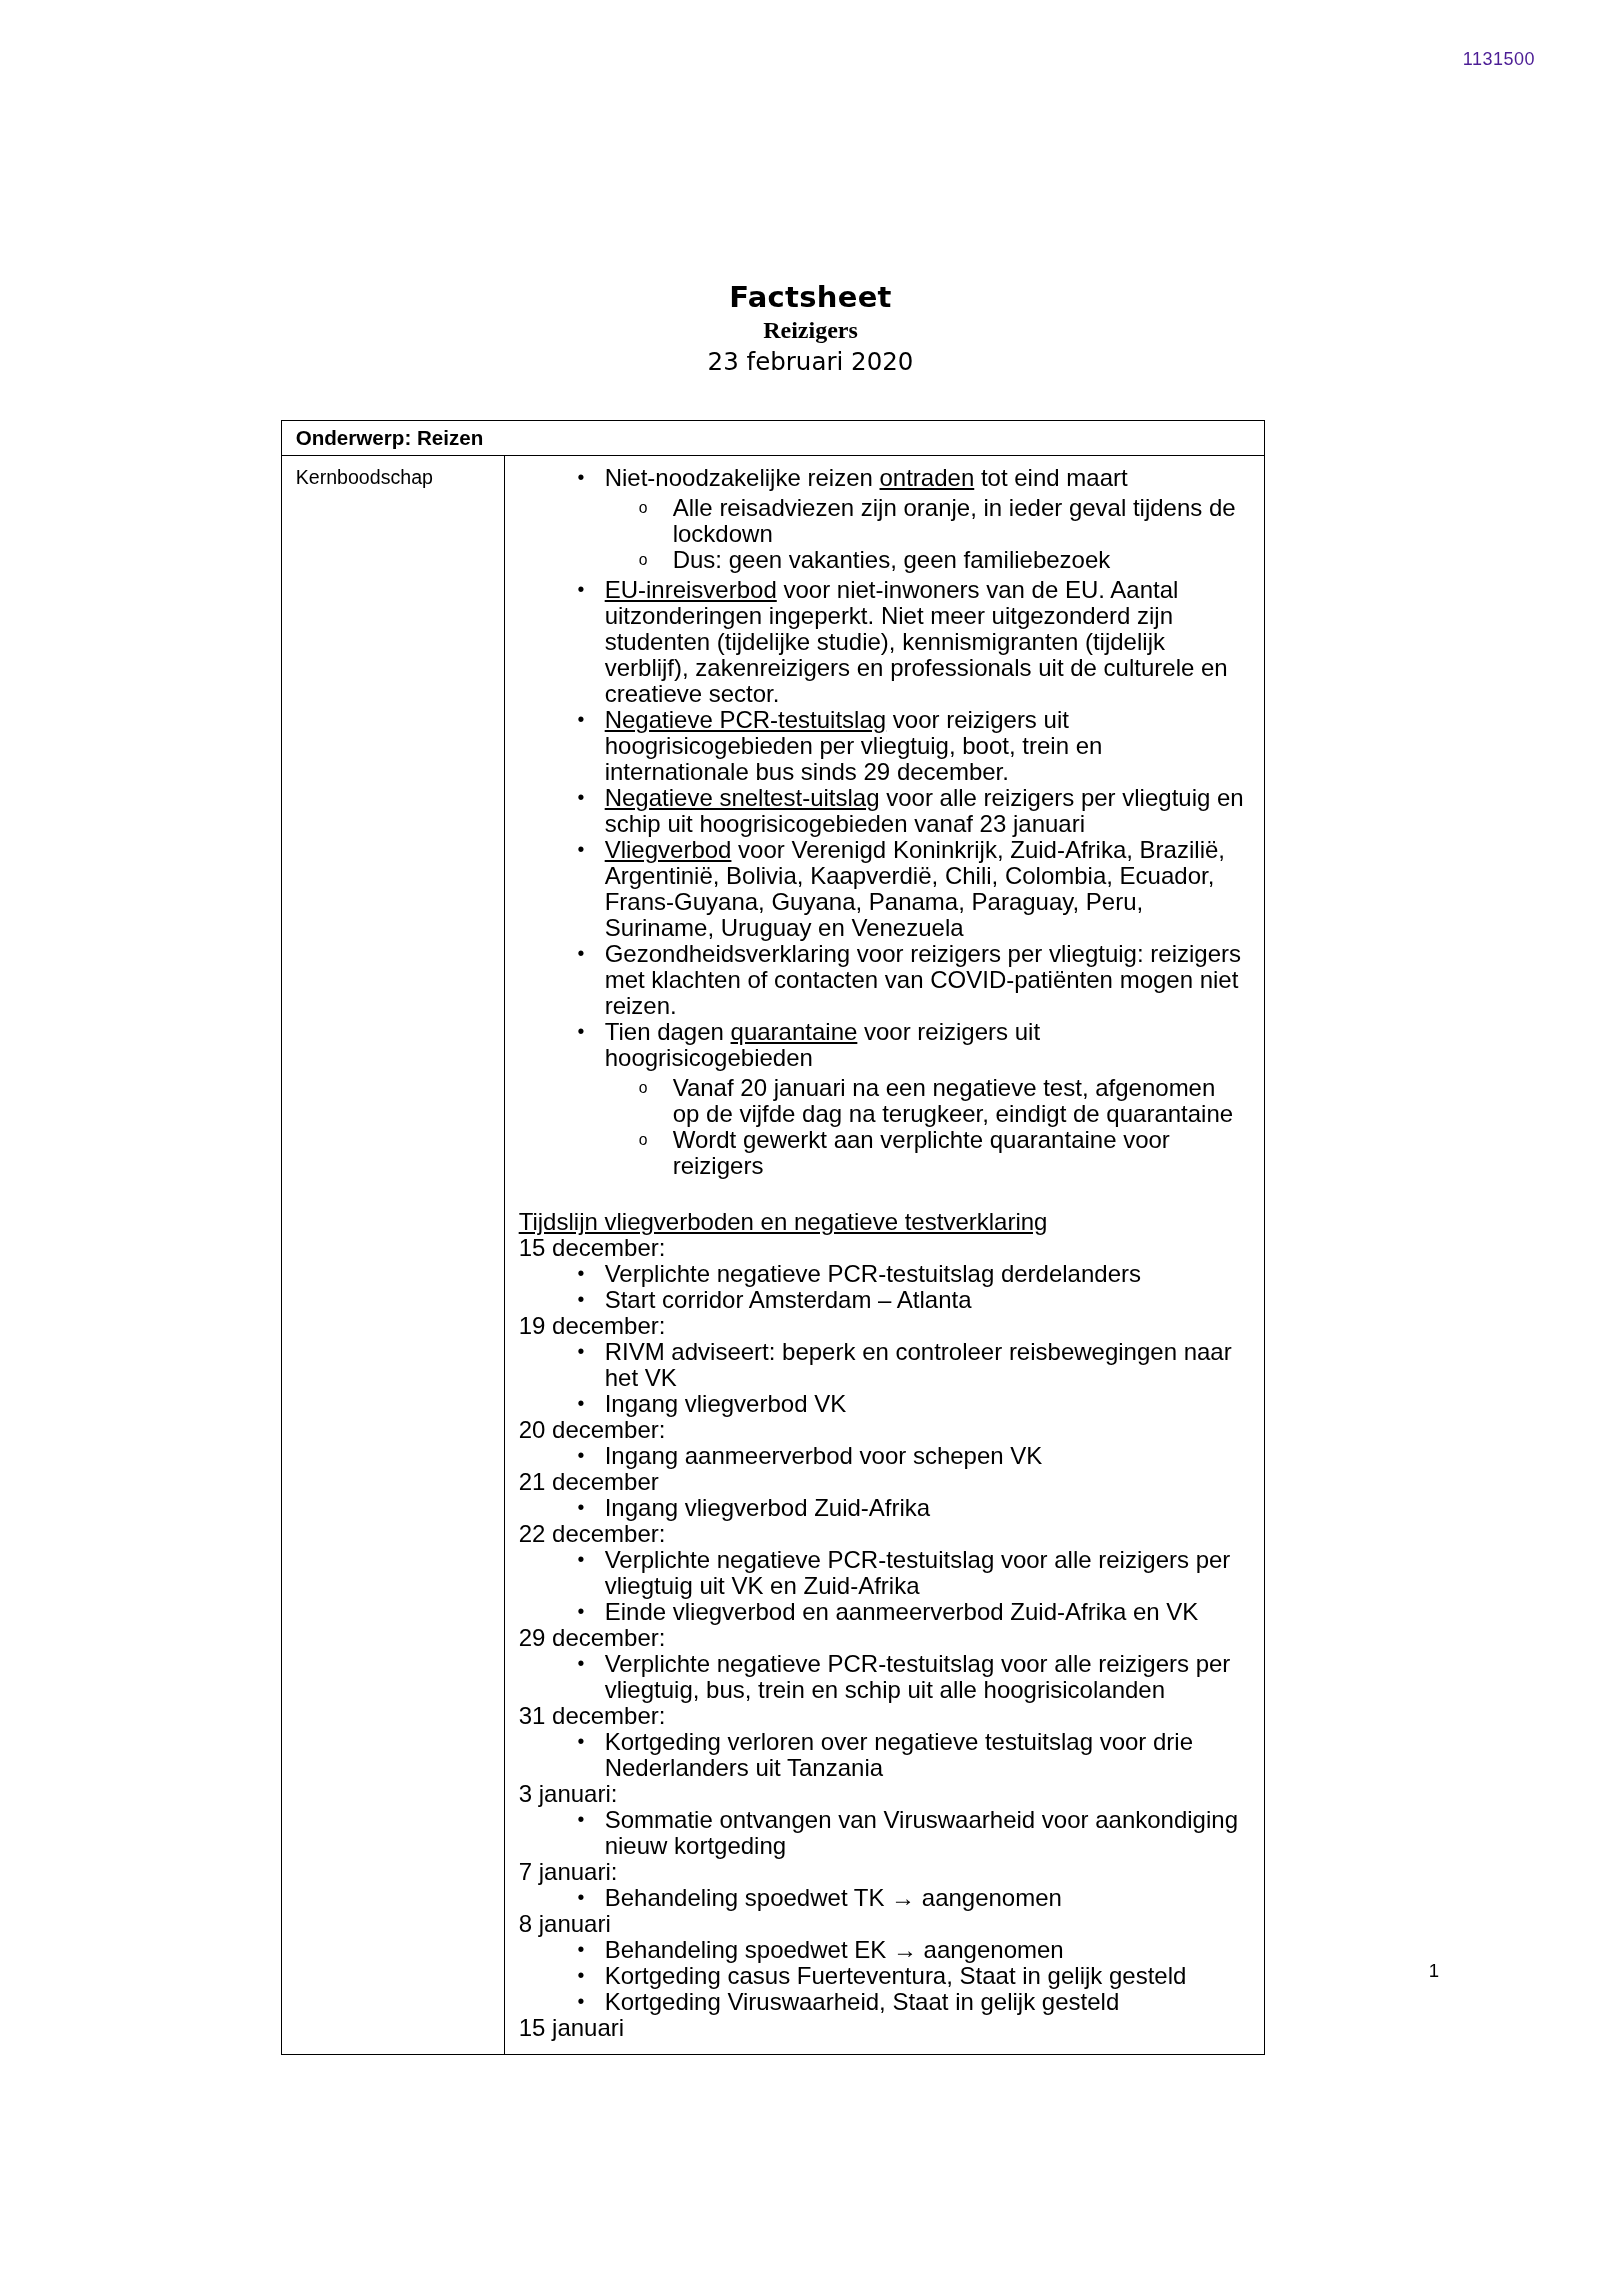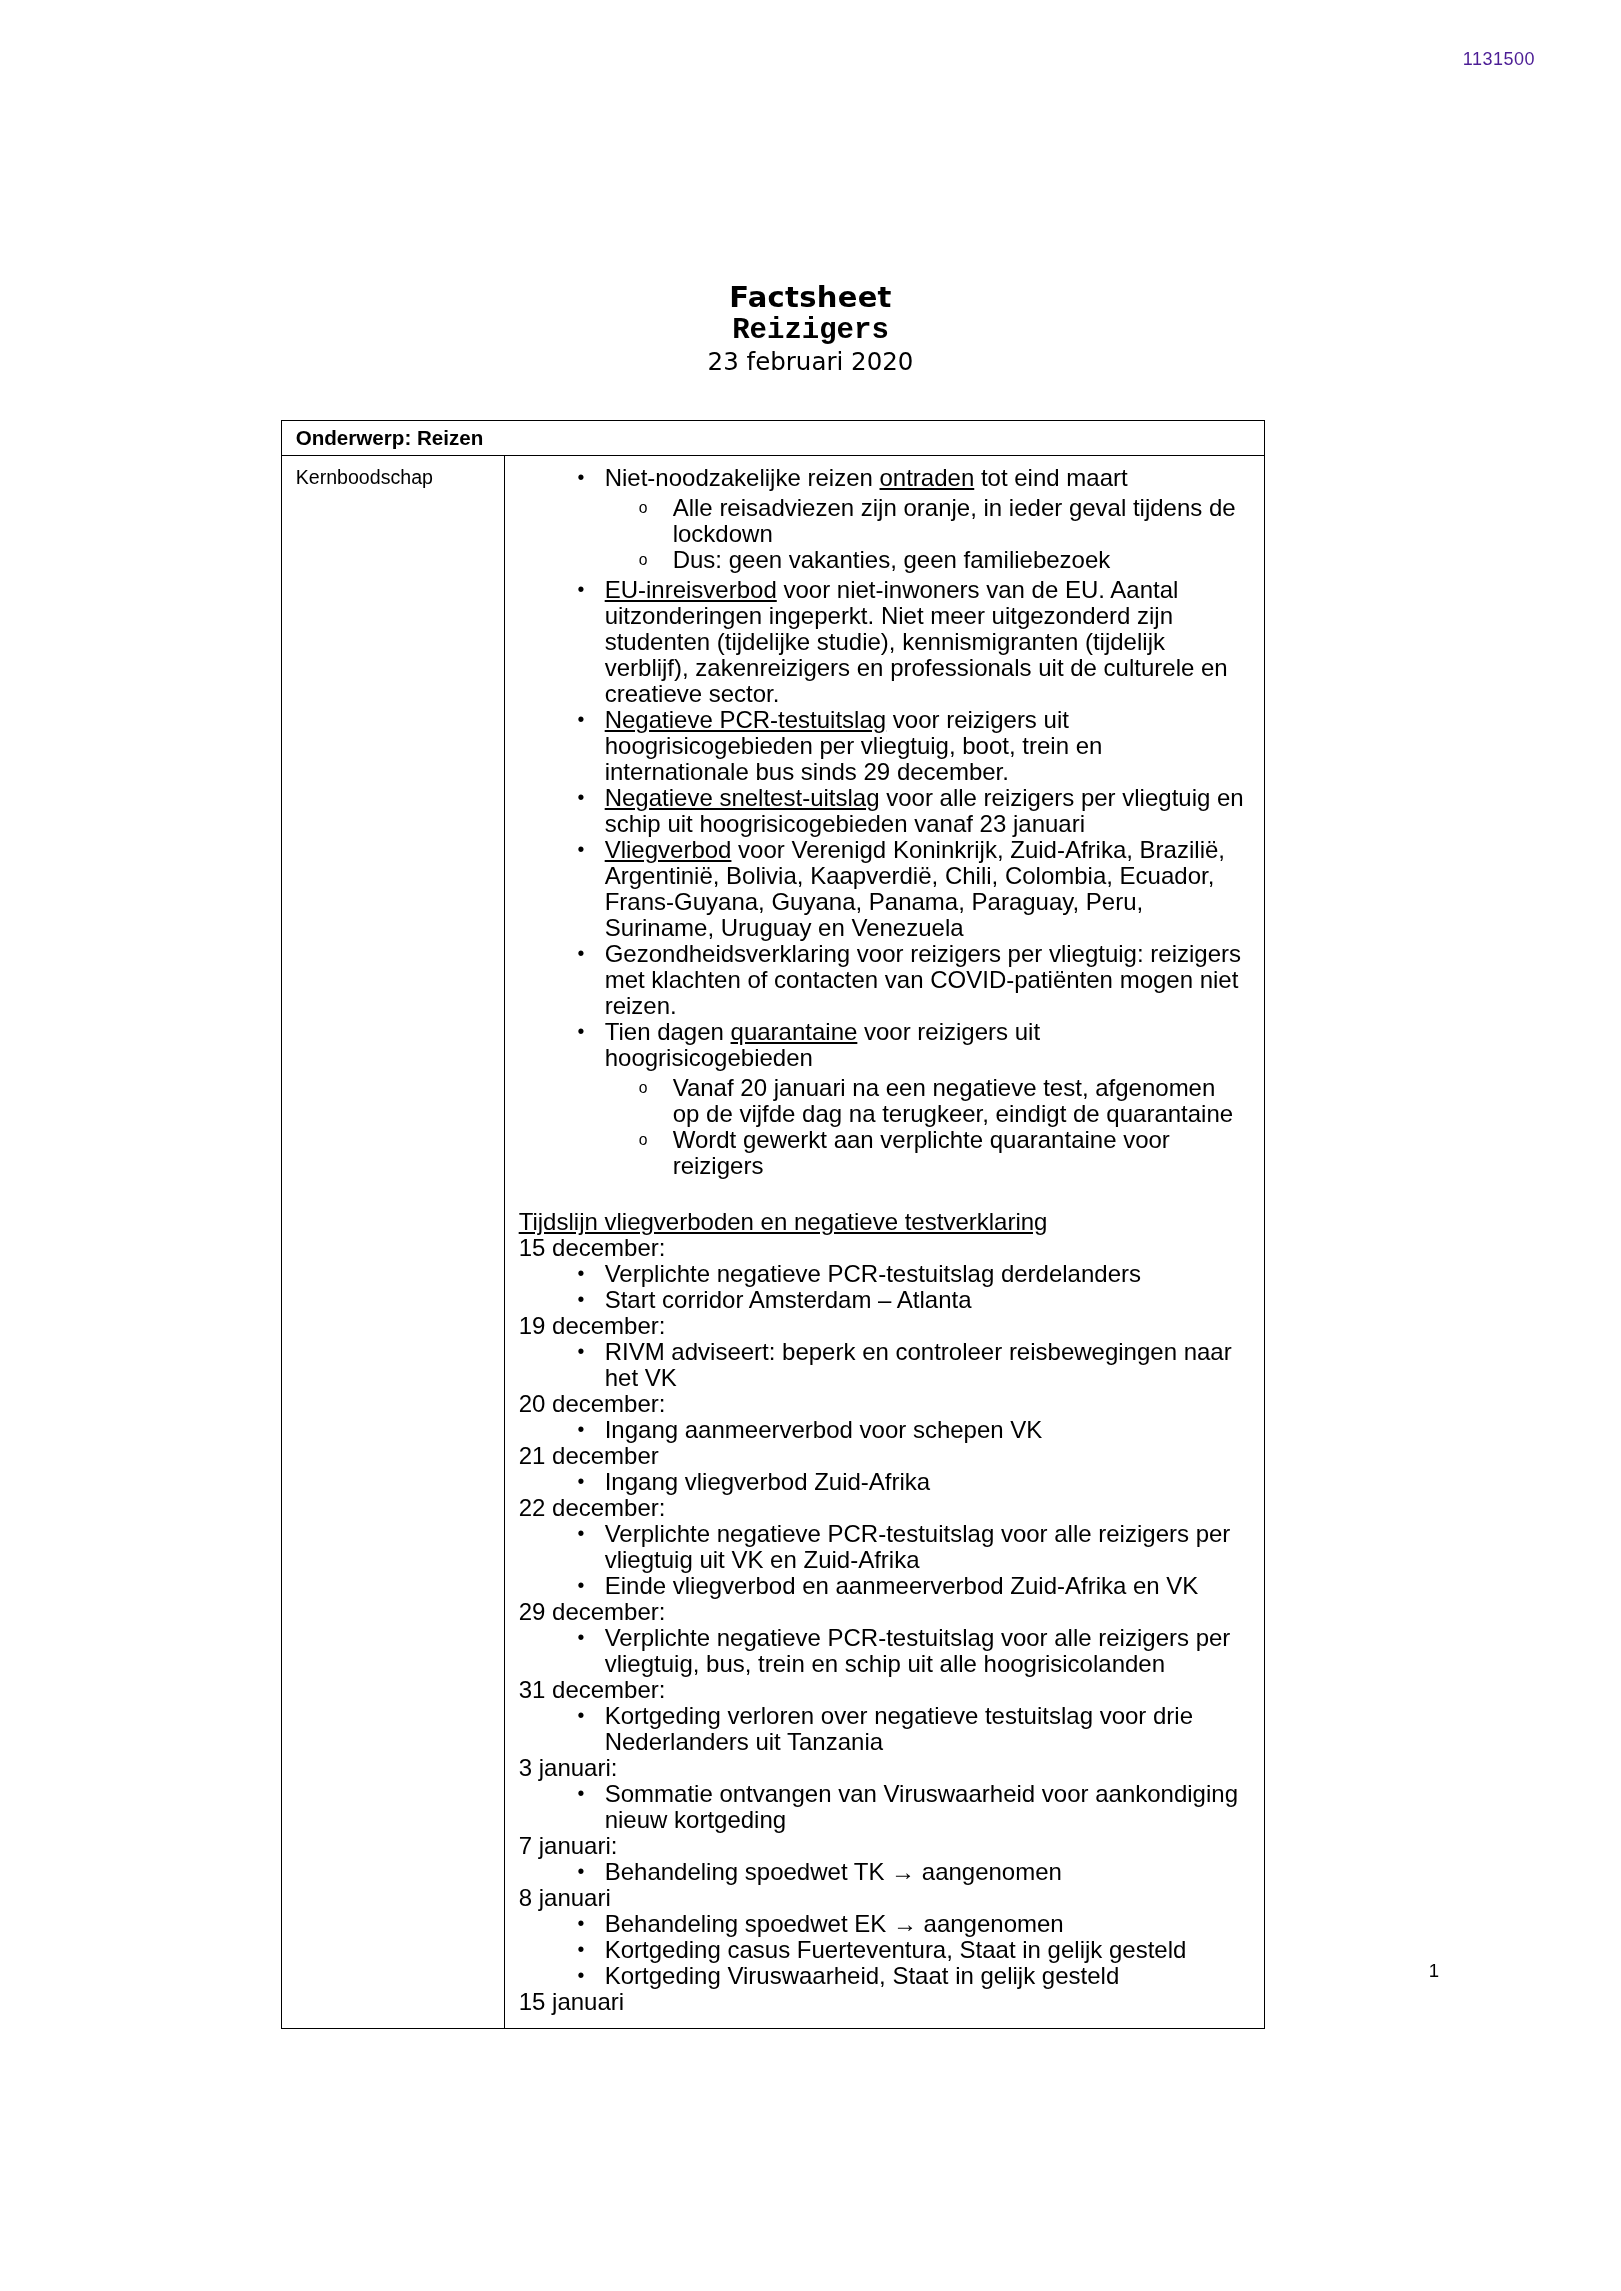--- a/index.html
+++ b/index.html
@@ -39,23 +39,23 @@
     text-align: center;
   }
   .titleblock .t1 {
     font-family: "DejaVu Sans", sans-serif;
     font-weight: bold;
     font-size: 29px;
     line-height: 35px;
     letter-spacing: 0.3px;
   }
   .titleblock .t2 {
-    font-family: Liberation Mono, monospace;
+    font-family: Liberation Serif, serif;
     font-weight: bold;
-    font-size: 29px;
+    font-size: 24px;
     line-height: 31px;
   }
   .titleblock .t3 {
     font-family: "DejaVu Sans", sans-serif;
     font-weight: normal;
     font-size: 24.5px;
     line-height: 31px;
   }
   
   .tbl {
@@ -191,20 +191,21 @@
         <div class="section-head">Tijdslijn vliegverboden en negatieve testverklaring </div>
         <div id="timeline">
             <div class="date-line">15 december:</div>
             <ul class="lvl1">
               <li>Verplichte negatieve PCR-testuitslag derdelanders</li>
               <li>Start corridor Amsterdam – Atlanta</li>
             </ul>
             <div class="date-line">19 december:</div>
             <ul class="lvl1">
               <li>RIVM adviseert: beperk en controleer reisbewegingen naar het VK</li>
+              <li>Ingang vliegverbod VK</li>
             </ul>
             <div class="date-line">20 december:</div>
             <ul class="lvl1">
               <li>Ingang aanmeerverbod voor schepen VK</li>
             </ul>
             <div class="date-line">21 december</div>
             <ul class="lvl1">
               <li>Ingang vliegverbod Zuid-Afrika</li>
             </ul>
             <div class="date-line">22 december:</div>

